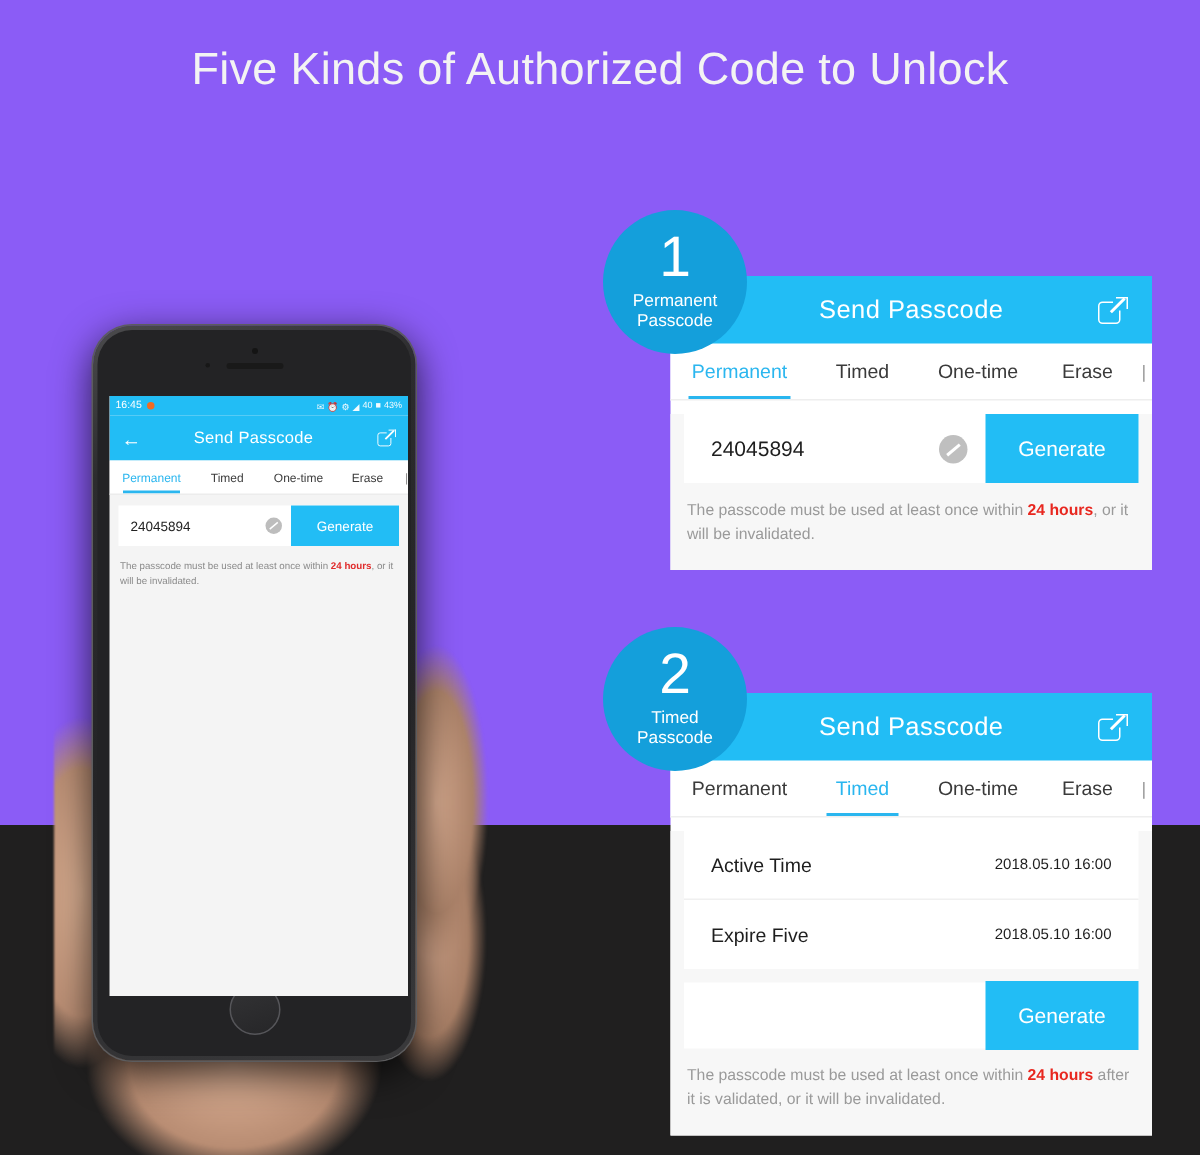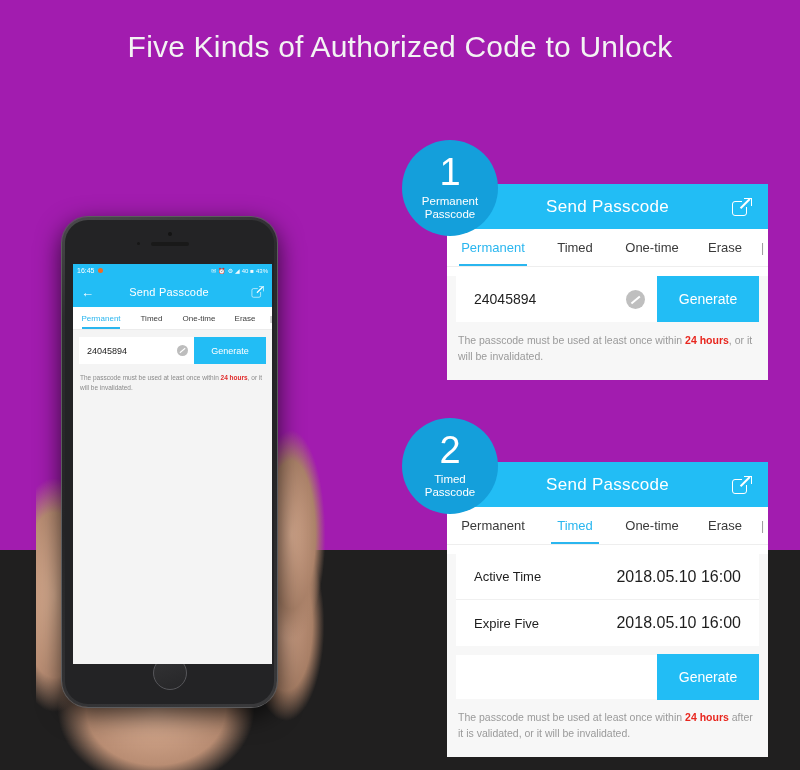--- a/index.html
+++ b/index.html
@@ -3,21 +3,21 @@
 <meta charset="utf-8">
 <title>Five Kinds of Authorized Code to Unlock</title>
 <style>
   * { margin:0; padding:0; box-sizing:border-box; }
   html,body{
     width:800px; height:770px;
     background:#201f1f;
     font-family:"Liberation Sans", sans-serif;
     overflow:hidden;
   }
-  .page{ position:relative; width:800px; height:550px; background:#a21caf; }
+  .page{ position:relative; width:800px; height:550px; background:#8b5cf6; }
 
   
   .hero{ position:absolute; left:0; top:0; width:800px; text-align:center; }
   .hero-title{
     font-size:30px; color:#f3f3f3; font-weight:400;
     letter-spacing:.2px; padding-top:28px; line-height:1.25;
   }
   .hero-sub{
     display:inline-block; margin-top:11px;
     font-size:15px; color:#e2e2e2; font-weight:400;
@@ -187,21 +187,21 @@
   }
   .note b{ color:#e8271f; font-weight:bold; }
 
   .kv-row{
     margin:0 9px; height:46px; background:#ffffff; display:flex; align-items:center;
     justify-content:space-between; padding:0 18px; border-bottom:1px solid #f0f0f0;gap:36px;
   }
   .kv-row.first{ margin-top:9px; }
   .kv-row.last{ border-bottom:none; }
   .kv-k{ font-size:13px; color:#1e1e1e; }
-  .kv-v{ font-size:16px; color:#1e1e1e; }
+  .kv-v{ font-size:10px; color:#1e1e1e; }
   .gen-row{
     margin:9px 9px 0 9px; height:44px; background:#ffffff; display:flex;
     align-items:center; justify-content:flex-end;
   }
 
   
   .badge{
     position:absolute; width:96px; height:96px; border-radius:50%;
     background:#149fdb; color:#ffffff; text-align:center;
     display:flex; flex-direction:column; align-items:center; justify-content:center;

